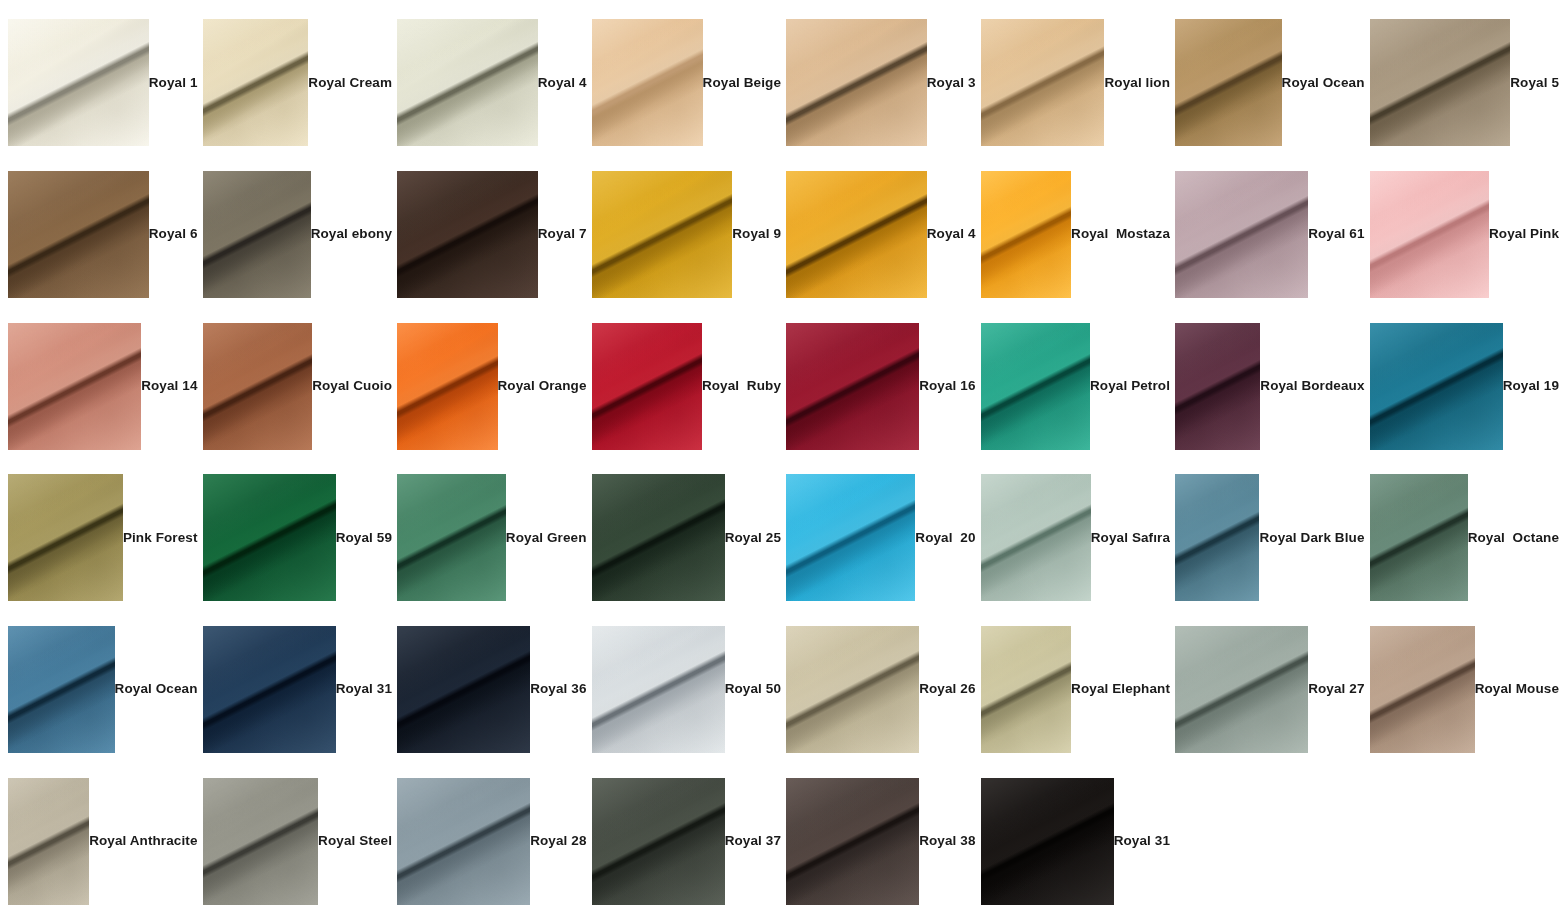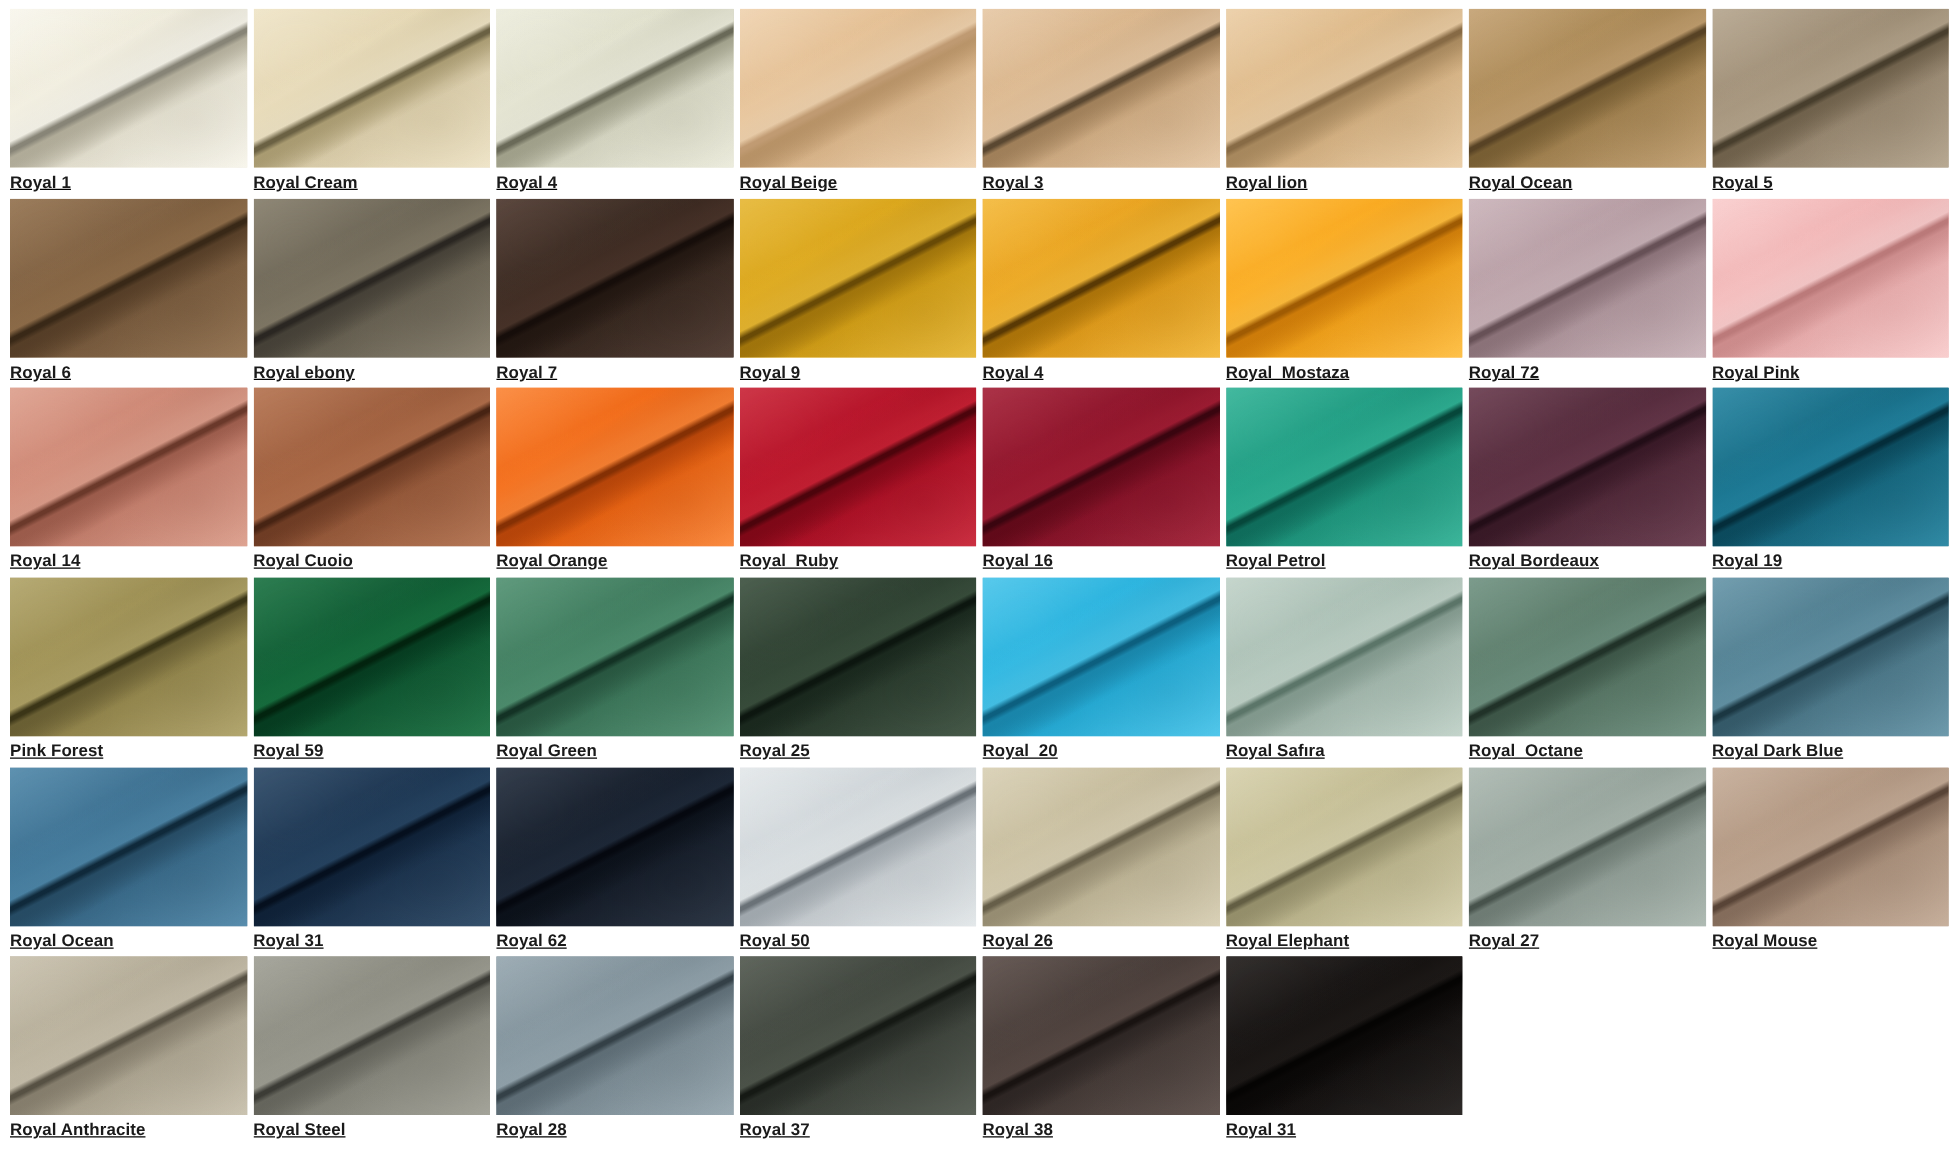--- a/index.html
+++ b/index.html
@@ -15,24 +15,23 @@
     grid-template-columns:repeat(8, 189.5px);
     grid-auto-rows:151.7px;
     column-gap:5px;
     row-gap:0px;
     padding:7px 6px 0 8px;
     box-sizing:border-box;
     width:1559px;
   }
   .cell{
     display:flex;
-    flex-direction:column;
-    align-items:flex-start;
+    flex-direction:row;
+    align-items:center;
     overflow:hidden;
-    text-decoration:underline;
   }
   .swatch{
     position:relative;
     height:127px;
     width:100%;
     overflow:hidden;
     background:#888;
   }
   
   .swatch .base{
@@ -235,21 +234,21 @@
     </div>
     <div class="cell">
       <div class="swatch" style="background: rgb(181, 155, 162);">
         <div class="base" style="background: linear-gradient(148deg, rgb(201, 178, 184) 0%, rgb(181, 155, 162) 34%, rgb(146, 120, 127) 50%, rgb(181, 155, 162) 63%, rgb(201, 178, 184) 100%);"></div>
         <div class="tex" style="background: radial-gradient(60% 70% at 18% 28%, rgba(201, 178, 184, 0.333) 0%, transparent 62%), radial-gradient(55% 60% at 78% 72%, rgba(146, 120, 127, 0.333) 0%, transparent 64%), radial-gradient(40% 48% at 62% 18%, rgba(201, 178, 184, 0.2) 0%, transparent 70%), radial-gradient(45% 40% at 30% 86%, rgba(146, 120, 127, 0.25) 0%, transparent 72%);"></div>
         <div class="fold">
           <div class="crease" style="background: linear-gradient(transparent 0%, rgba(201, 178, 184, 0.8) 34%, rgba(201, 178, 184, 0.933) 44%, rgb(107, 84, 90) 50%, rgb(107, 84, 90) 53%, rgba(146, 120, 127, 0.867) 58%, transparent 86%);"></div>
         </div>
         <div class="sheen" style="background: linear-gradient(152deg, rgba(255, 255, 255, 0.1) 0%, rgba(255, 255, 255, 0) 40%, rgba(0, 0, 0, 0.06) 55%, rgba(255, 255, 255, 0.07) 100%);"></div>
       </div>
-      <div class="label">Royal 72</div>
+      <div class="label">Royal 61</div>
     </div>
     <div class="cell">
       <div class="swatch" style="background: rgb(241, 179, 179);">
         <div class="base" style="background: linear-gradient(148deg, rgb(249, 204, 204) 0%, rgb(241, 179, 179) 34%, rgb(215, 147, 147) 50%, rgb(241, 179, 179) 63%, rgb(249, 204, 204) 100%);"></div>
         <div class="tex" style="background: radial-gradient(60% 70% at 18% 28%, rgba(249, 204, 204, 0.333) 0%, transparent 62%), radial-gradient(55% 60% at 78% 72%, rgba(215, 147, 147, 0.333) 0%, transparent 64%), radial-gradient(40% 48% at 62% 18%, rgba(249, 204, 204, 0.2) 0%, transparent 70%), radial-gradient(45% 40% at 30% 86%, rgba(215, 147, 147, 0.25) 0%, transparent 72%);"></div>
         <div class="fold">
           <div class="crease" style="background: linear-gradient(transparent 0%, rgba(249, 204, 204, 0.8) 34%, rgba(249, 204, 204, 0.933) 44%, rgb(195, 127, 127) 50%, rgb(195, 127, 127) 53%, rgba(215, 147, 147, 0.867) 58%, transparent 86%);"></div>
         </div>
         <div class="sheen" style="background: linear-gradient(152deg, rgba(255, 255, 255, 0.1) 0%, rgba(255, 255, 255, 0) 40%, rgba(0, 0, 0, 0.06) 55%, rgba(255, 255, 255, 0.07) 100%);"></div>
       </div>
@@ -403,42 +402,42 @@
         <div class="base" style="background: linear-gradient(148deg, rgb(192, 210, 200) 0%, rgb(168, 189, 178) 34%, rgb(136, 160, 148) 50%, rgb(168, 189, 178) 63%, rgb(192, 210, 200) 100%);"></div>
         <div class="tex" style="background: radial-gradient(60% 70% at 18% 28%, rgba(192, 210, 200, 0.333) 0%, transparent 62%), radial-gradient(55% 60% at 78% 72%, rgba(136, 160, 148, 0.333) 0%, transparent 64%), radial-gradient(40% 48% at 62% 18%, rgba(192, 210, 200, 0.2) 0%, transparent 70%), radial-gradient(45% 40% at 30% 86%, rgba(136, 160, 148, 0.25) 0%, transparent 72%);"></div>
         <div class="fold">
           <div class="crease" style="background: linear-gradient(transparent 0%, rgba(192, 210, 200, 0.8) 34%, rgba(192, 210, 200, 0.933) 44%, rgb(95, 122, 109) 50%, rgb(95, 122, 109) 53%, rgba(136, 160, 148, 0.867) 58%, transparent 86%);"></div>
         </div>
         <div class="sheen" style="background: linear-gradient(152deg, rgba(255, 255, 255, 0.1) 0%, rgba(255, 255, 255, 0) 40%, rgba(0, 0, 0, 0.06) 55%, rgba(255, 255, 255, 0.07) 100%);"></div>
       </div>
       <div class="label">Royal Safıra</div>
     </div>
     <div class="cell">
+      <div class="swatch" style="background: rgb(78, 124, 142);">
+        <div class="base" style="background: linear-gradient(148deg, rgb(100, 148, 167) 0%, rgb(78, 124, 142) 34%, rgb(55, 94, 110) 50%, rgb(78, 124, 142) 63%, rgb(100, 148, 167) 100%);"></div>
+        <div class="tex" style="background: radial-gradient(60% 70% at 18% 28%, rgba(100, 148, 167, 0.333) 0%, transparent 62%), radial-gradient(55% 60% at 78% 72%, rgba(55, 94, 110, 0.333) 0%, transparent 64%), radial-gradient(40% 48% at 62% 18%, rgba(100, 148, 167, 0.2) 0%, transparent 70%), radial-gradient(45% 40% at 30% 86%, rgba(55, 94, 110, 0.25) 0%, transparent 72%);"></div>
+        <div class="fold">
+          <div class="crease" style="background: linear-gradient(transparent 0%, rgba(100, 148, 167, 0.8) 34%, rgba(100, 148, 167, 0.933) 44%, rgb(28, 57, 69) 50%, rgb(28, 57, 69) 53%, rgba(55, 94, 110, 0.867) 58%, transparent 86%);"></div>
+        </div>
+        <div class="sheen" style="background: linear-gradient(152deg, rgba(255, 255, 255, 0.1) 0%, rgba(255, 255, 255, 0) 40%, rgba(0, 0, 0, 0.06) 55%, rgba(255, 255, 255, 0.07) 100%);"></div>
+      </div>
+      <div class="label">Royal Dark Blue</div>
+    </div>
+    <div class="cell">
       <div class="swatch" style="background: rgb(90, 122, 104);">
         <div class="base" style="background: linear-gradient(148deg, rgb(110, 145, 128) 0%, rgb(90, 122, 104) 34%, rgb(64, 90, 75) 50%, rgb(90, 122, 104) 63%, rgb(110, 145, 128) 100%);"></div>
         <div class="tex" style="background: radial-gradient(60% 70% at 18% 28%, rgba(110, 145, 128, 0.333) 0%, transparent 62%), radial-gradient(55% 60% at 78% 72%, rgba(64, 90, 75, 0.333) 0%, transparent 64%), radial-gradient(40% 48% at 62% 18%, rgba(110, 145, 128, 0.2) 0%, transparent 70%), radial-gradient(45% 40% at 30% 86%, rgba(64, 90, 75, 0.25) 0%, transparent 72%);"></div>
         <div class="fold">
           <div class="crease" style="background: linear-gradient(transparent 0%, rgba(110, 145, 128, 0.8) 34%, rgba(110, 145, 128, 0.933) 44%, rgb(34, 52, 42) 50%, rgb(34, 52, 42) 53%, rgba(64, 90, 75, 0.867) 58%, transparent 86%);"></div>
         </div>
         <div class="sheen" style="background: linear-gradient(152deg, rgba(255, 255, 255, 0.1) 0%, rgba(255, 255, 255, 0) 40%, rgba(0, 0, 0, 0.06) 55%, rgba(255, 255, 255, 0.07) 100%);"></div>
       </div>
       <div class="label">Royal  Octane</div>
     </div>
     <div class="cell">
-      <div class="swatch" style="background: rgb(78, 124, 142);">
-        <div class="base" style="background: linear-gradient(148deg, rgb(100, 148, 167) 0%, rgb(78, 124, 142) 34%, rgb(55, 94, 110) 50%, rgb(78, 124, 142) 63%, rgb(100, 148, 167) 100%);"></div>
-        <div class="tex" style="background: radial-gradient(60% 70% at 18% 28%, rgba(100, 148, 167, 0.333) 0%, transparent 62%), radial-gradient(55% 60% at 78% 72%, rgba(55, 94, 110, 0.333) 0%, transparent 64%), radial-gradient(40% 48% at 62% 18%, rgba(100, 148, 167, 0.2) 0%, transparent 70%), radial-gradient(45% 40% at 30% 86%, rgba(55, 94, 110, 0.25) 0%, transparent 72%);"></div>
-        <div class="fold">
-          <div class="crease" style="background: linear-gradient(transparent 0%, rgba(100, 148, 167, 0.8) 34%, rgba(100, 148, 167, 0.933) 44%, rgb(28, 57, 69) 50%, rgb(28, 57, 69) 53%, rgba(55, 94, 110, 0.867) 58%, transparent 86%);"></div>
-        </div>
-        <div class="sheen" style="background: linear-gradient(152deg, rgba(255, 255, 255, 0.1) 0%, rgba(255, 255, 255, 0) 40%, rgba(0, 0, 0, 0.06) 55%, rgba(255, 255, 255, 0.07) 100%);"></div>
-      </div>
-      <div class="label">Royal Dark Blue</div>
-    </div>
-    <div class="cell">
       <div class="swatch" style="background: rgb(58, 110, 143);">
         <div class="base" style="background: linear-gradient(148deg, rgb(77, 134, 168) 0%, rgb(58, 110, 143) 34%, rgb(40, 79, 105) 50%, rgb(58, 110, 143) 63%, rgb(77, 134, 168) 100%);"></div>
         <div class="tex" style="background: radial-gradient(60% 70% at 18% 28%, rgba(77, 134, 168, 0.333) 0%, transparent 62%), radial-gradient(55% 60% at 78% 72%, rgba(40, 79, 105, 0.333) 0%, transparent 64%), radial-gradient(40% 48% at 62% 18%, rgba(77, 134, 168, 0.2) 0%, transparent 70%), radial-gradient(45% 40% at 30% 86%, rgba(40, 79, 105, 0.25) 0%, transparent 72%);"></div>
         <div class="fold">
           <div class="crease" style="background: linear-gradient(transparent 0%, rgba(77, 134, 168, 0.8) 34%, rgba(77, 134, 168, 0.933) 44%, rgb(16, 43, 61) 50%, rgb(16, 43, 61) 53%, rgba(40, 79, 105, 0.867) 58%, transparent 86%);"></div>
         </div>
         <div class="sheen" style="background: linear-gradient(152deg, rgba(255, 255, 255, 0.1) 0%, rgba(255, 255, 255, 0) 40%, rgba(0, 0, 0, 0.06) 55%, rgba(255, 255, 255, 0.07) 100%);"></div>
       </div>
       <div class="label">Royal Ocean</div>
     </div>
@@ -455,21 +454,21 @@
     </div>
     <div class="cell">
       <div class="swatch" style="background: rgb(21, 29, 42);">
         <div class="base" style="background: linear-gradient(148deg, rgb(31, 42, 58) 0%, rgb(21, 29, 42) 34%, rgb(12, 18, 27) 50%, rgb(21, 29, 42) 63%, rgb(31, 42, 58) 100%);"></div>
         <div class="tex" style="background: radial-gradient(60% 70% at 18% 28%, rgba(31, 42, 58, 0.333) 0%, transparent 62%), radial-gradient(55% 60% at 78% 72%, rgba(12, 18, 27, 0.333) 0%, transparent 64%), radial-gradient(40% 48% at 62% 18%, rgba(31, 42, 58, 0.2) 0%, transparent 70%), radial-gradient(45% 40% at 30% 86%, rgba(12, 18, 27, 0.25) 0%, transparent 72%);"></div>
         <div class="fold">
           <div class="crease" style="background: linear-gradient(transparent 0%, rgba(31, 42, 58, 0.8) 34%, rgba(31, 42, 58, 0.933) 44%, rgb(5, 8, 16) 50%, rgb(5, 8, 16) 53%, rgba(12, 18, 27, 0.867) 58%, transparent 86%);"></div>
         </div>
         <div class="sheen" style="background: linear-gradient(152deg, rgba(255, 255, 255, 0.1) 0%, rgba(255, 255, 255, 0) 40%, rgba(0, 0, 0, 0.06) 55%, rgba(255, 255, 255, 0.07) 100%);"></div>
       </div>
-      <div class="label">Royal 62</div>
+      <div class="label">Royal 36</div>
     </div>
     <div class="cell">
       <div class="swatch" style="background: rgb(206, 212, 216);">
         <div class="base" style="background: linear-gradient(148deg, rgb(227, 232, 234) 0%, rgb(206, 212, 216) 34%, rgb(168, 176, 182) 50%, rgb(206, 212, 216) 63%, rgb(227, 232, 234) 100%);"></div>
         <div class="tex" style="background: radial-gradient(60% 70% at 18% 28%, rgba(227, 232, 234, 0.333) 0%, transparent 62%), radial-gradient(55% 60% at 78% 72%, rgba(168, 176, 182, 0.333) 0%, transparent 64%), radial-gradient(40% 48% at 62% 18%, rgba(227, 232, 234, 0.2) 0%, transparent 70%), radial-gradient(45% 40% at 30% 86%, rgba(168, 176, 182, 0.25) 0%, transparent 72%);"></div>
         <div class="fold">
           <div class="crease" style="background: linear-gradient(transparent 0%, rgba(227, 232, 234, 0.8) 34%, rgba(227, 232, 234, 0.933) 44%, rgb(110, 118, 124) 50%, rgb(110, 118, 124) 53%, rgba(168, 176, 182, 0.867) 58%, transparent 86%);"></div>
         </div>
         <div class="sheen" style="background: linear-gradient(152deg, rgba(255, 255, 255, 0.1) 0%, rgba(255, 255, 255, 0) 40%, rgba(0, 0, 0, 0.06) 55%, rgba(255, 255, 255, 0.07) 100%);"></div>
       </div>

